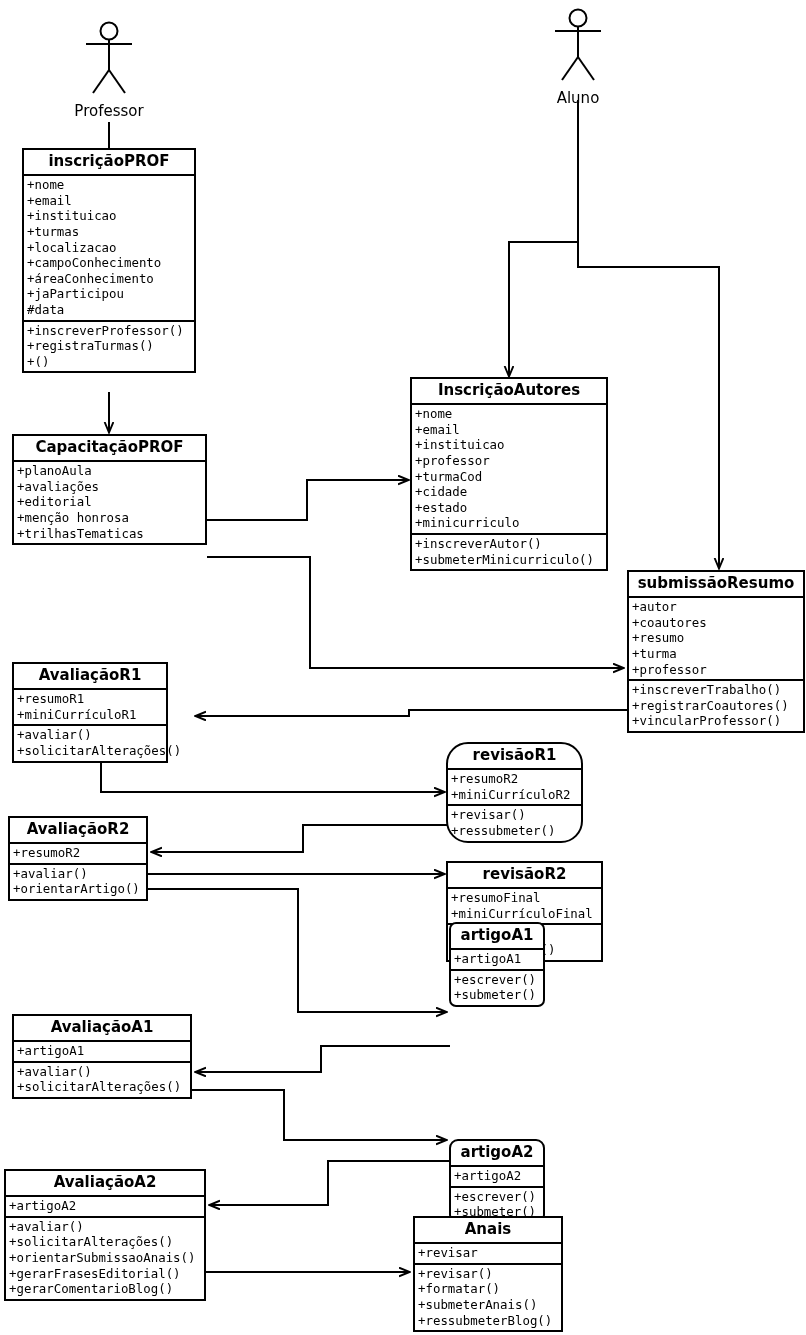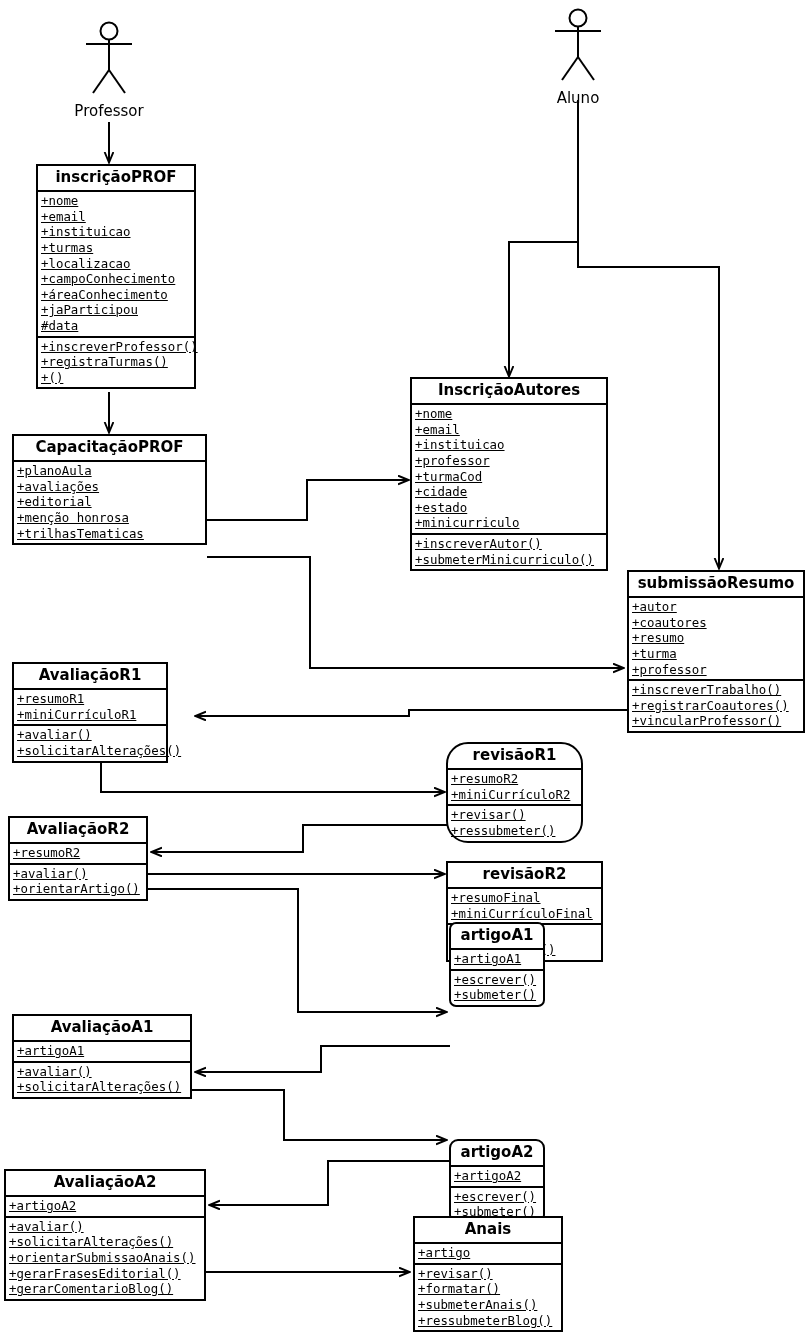--- a/index.html
+++ b/index.html
@@ -33,21 +33,20 @@
     font-size: 15px;
     text-align: center;
     padding: 3px 4px 4px 4px;
     border-bottom: 2px solid #000;
     line-height: 1.15;
     color: #000;
   }
   .uml-section {
     border-bottom: 2px solid #000;
     padding: 1px 12px 2px 0;
-    text-decoration: underline;
   }
   .uml-section:last-child {
     border-bottom: none;
   }
   .uml-row {
     font-family: "DejaVu Sans Mono", monospace;
     font-size: 12.4px;
     line-height: 15.6px;
     white-space: pre;
     padding-left: 3px;
@@ -122,21 +121,21 @@
     <path class="stroke" d="M192,1090 L284,1090 L284,1140 L446,1140" marker-end="url(#arrow)"></path>
 
     <path class="stroke" d="M450,1161 L328,1161 L328,1205 L210,1205" marker-end="url(#arrow)"></path>
 
     <path class="stroke" d="M206,1272 L409,1272" marker-end="url(#arrow)"></path>
   </svg>
 
   <div class="actor-label" style="left:109px; top:102px; transform:translateX(-50%);">Professor</div>
   <div class="actor-label" style="left:578px; top:89px; transform:translateX(-50%);">Aluno</div>
 
-  <div class="uml-class" style="left:22px; top:164px; width:160px;margin-left:14px;">
+  <div class="uml-class" style="left:22px; top:148px; width:174px;">
     <div class="uml-title">inscriçãoPROF</div>
     <div class="uml-section">
       <div class="uml-row">+nome</div>
       <div class="uml-row">+email</div>
       <div class="uml-row">+instituicao</div>
       <div class="uml-row">+turmas</div>
       <div class="uml-row">+localizacao</div>
       <div class="uml-row">+campoConhecimento</div>
       <div class="uml-row">+áreaConhecimento</div>
       <div class="uml-row">+jaParticipou</div>
@@ -284,21 +283,21 @@
       <div class="uml-row">+solicitarAlterações()</div>
       <div class="uml-row">+orientarSubmissaoAnais()</div>
       <div class="uml-row">+gerarFrasesEditorial()</div>
       <div class="uml-row">+gerarComentarioBlog()</div>
     </div>
   </div>
 
   <div class="uml-class" style="left:413px; top:1216px; width:150px;">
     <div class="uml-title">Anais</div>
     <div class="uml-section">
-      <div class="uml-row">+artigo</div>
+      <div class="uml-row">+revisar</div>
     </div>
     <div class="uml-section">
       <div class="uml-row">+revisar()</div>
       <div class="uml-row">+formatar()</div>
       <div class="uml-row">+submeterAnais()</div>
       <div class="uml-row">+ressubmeterBlog()</div>
     </div>
   </div>
 
 </div>

